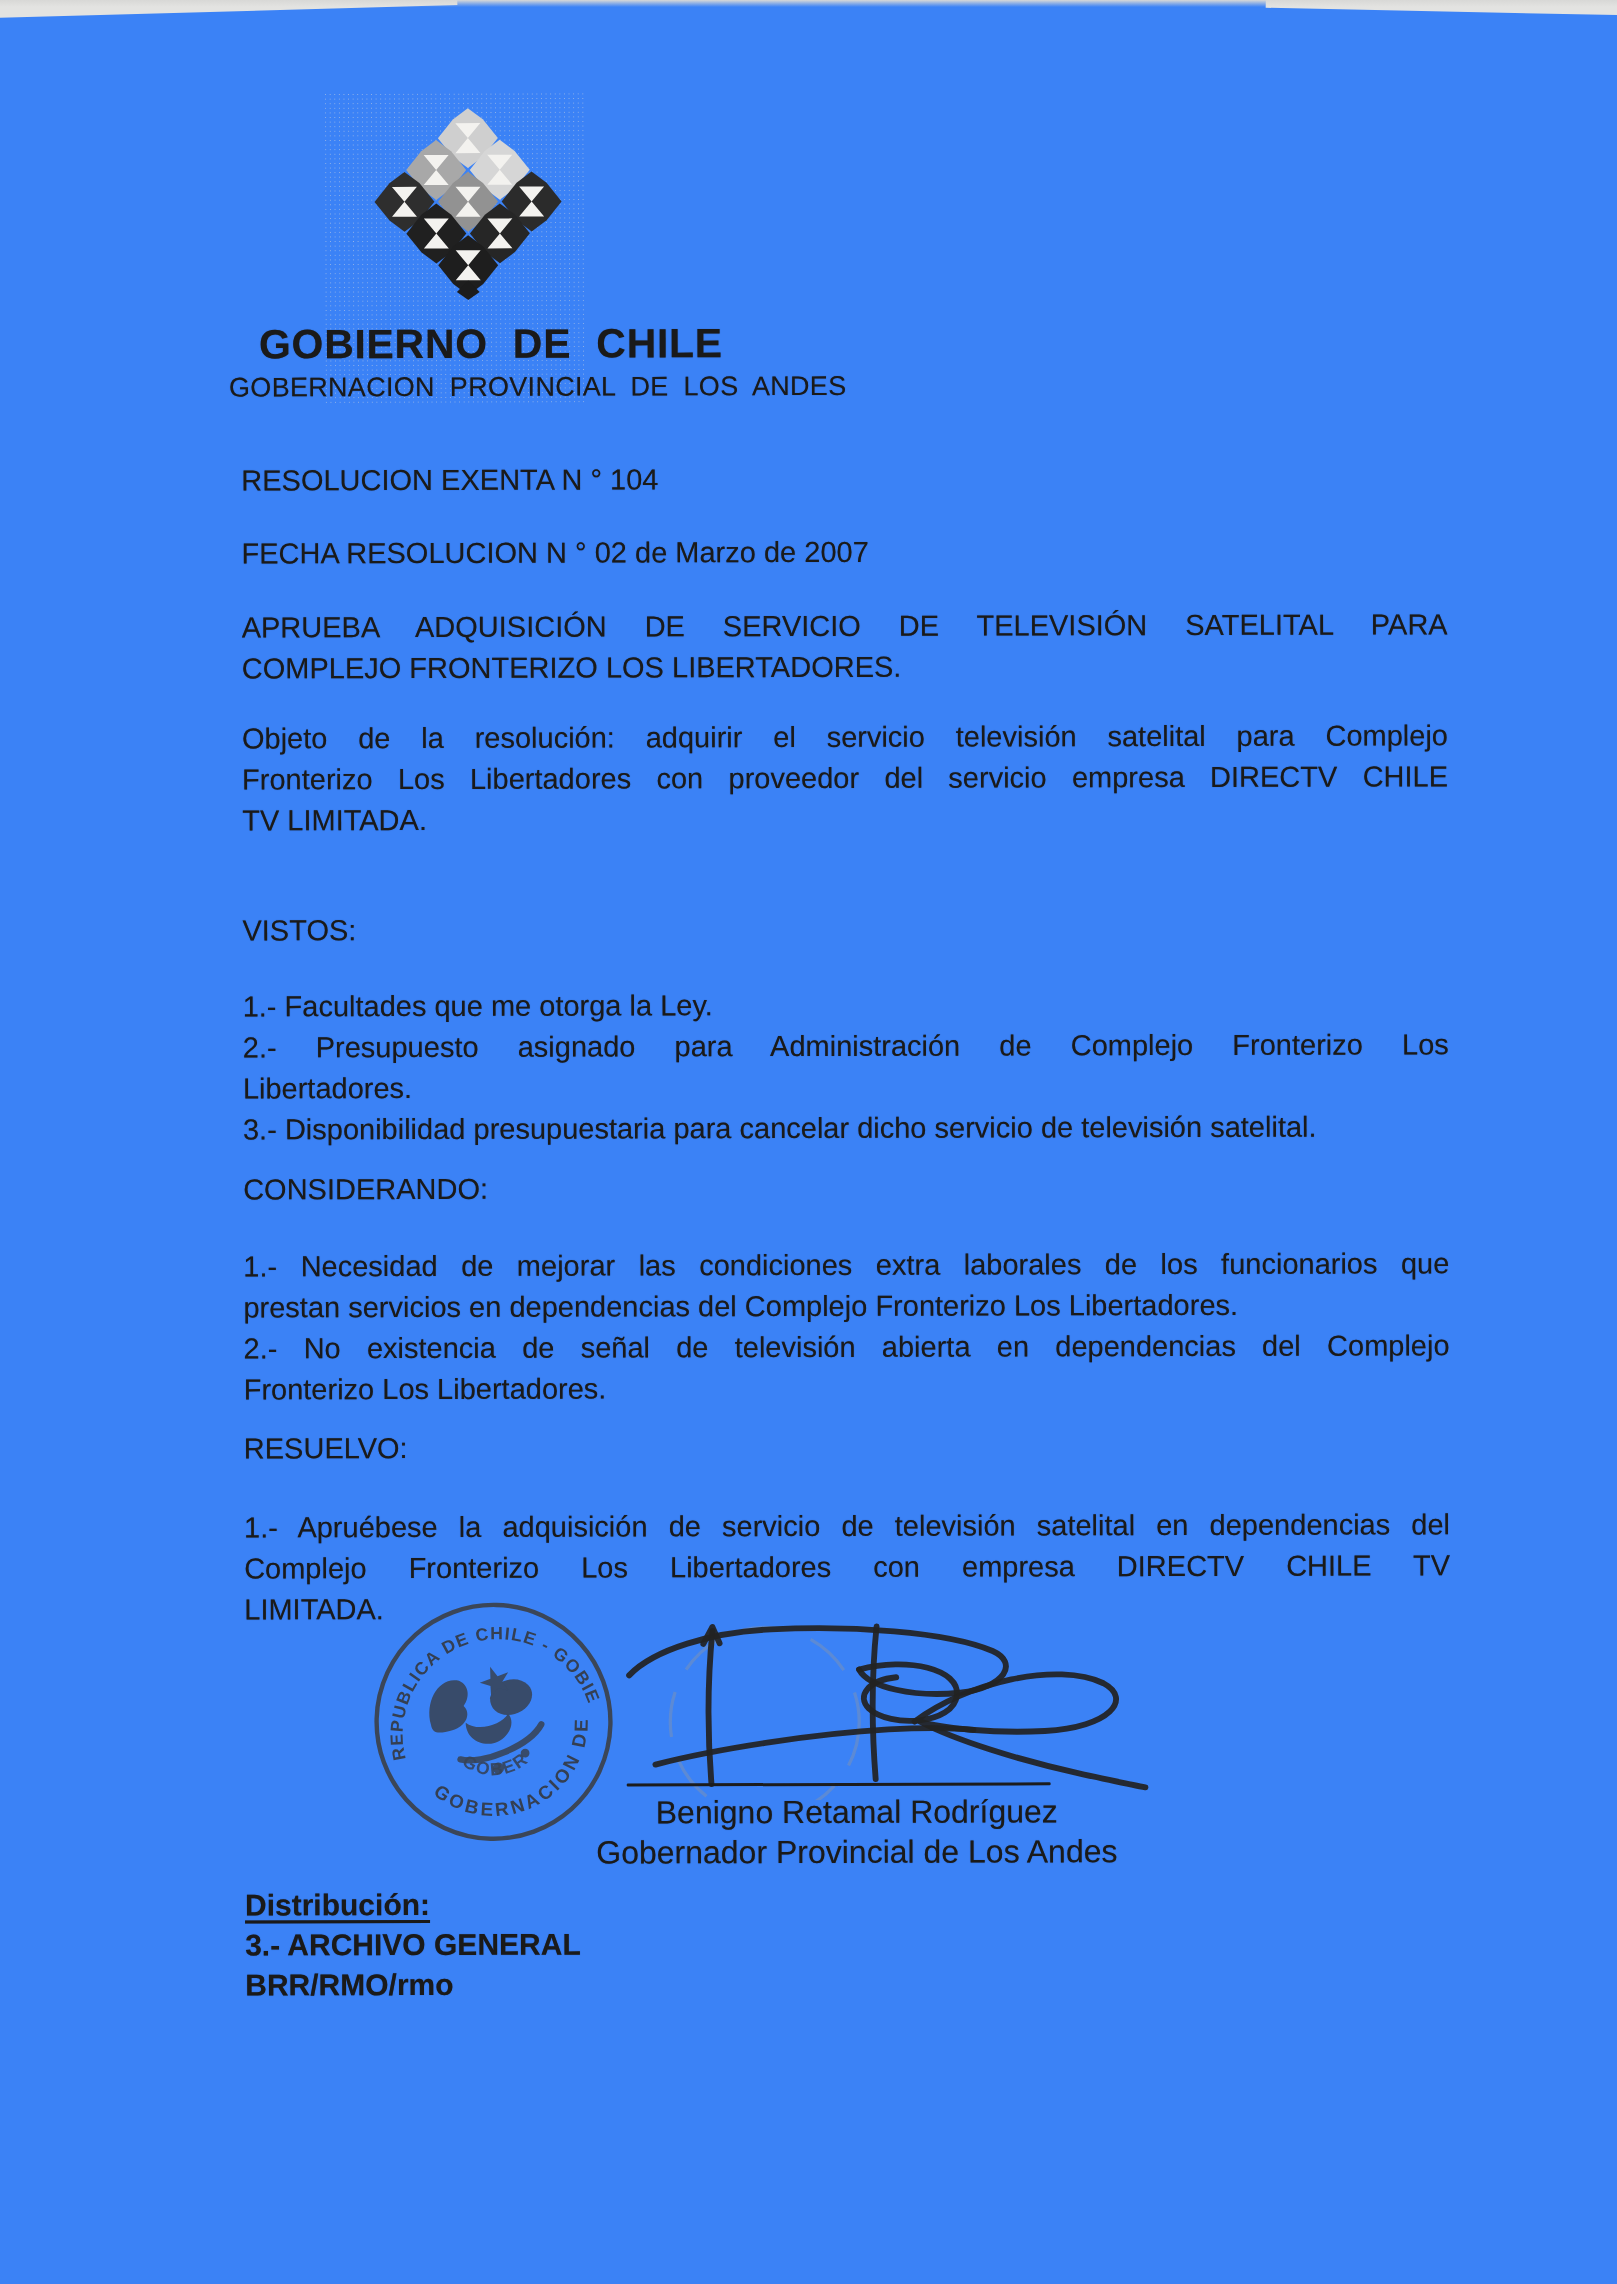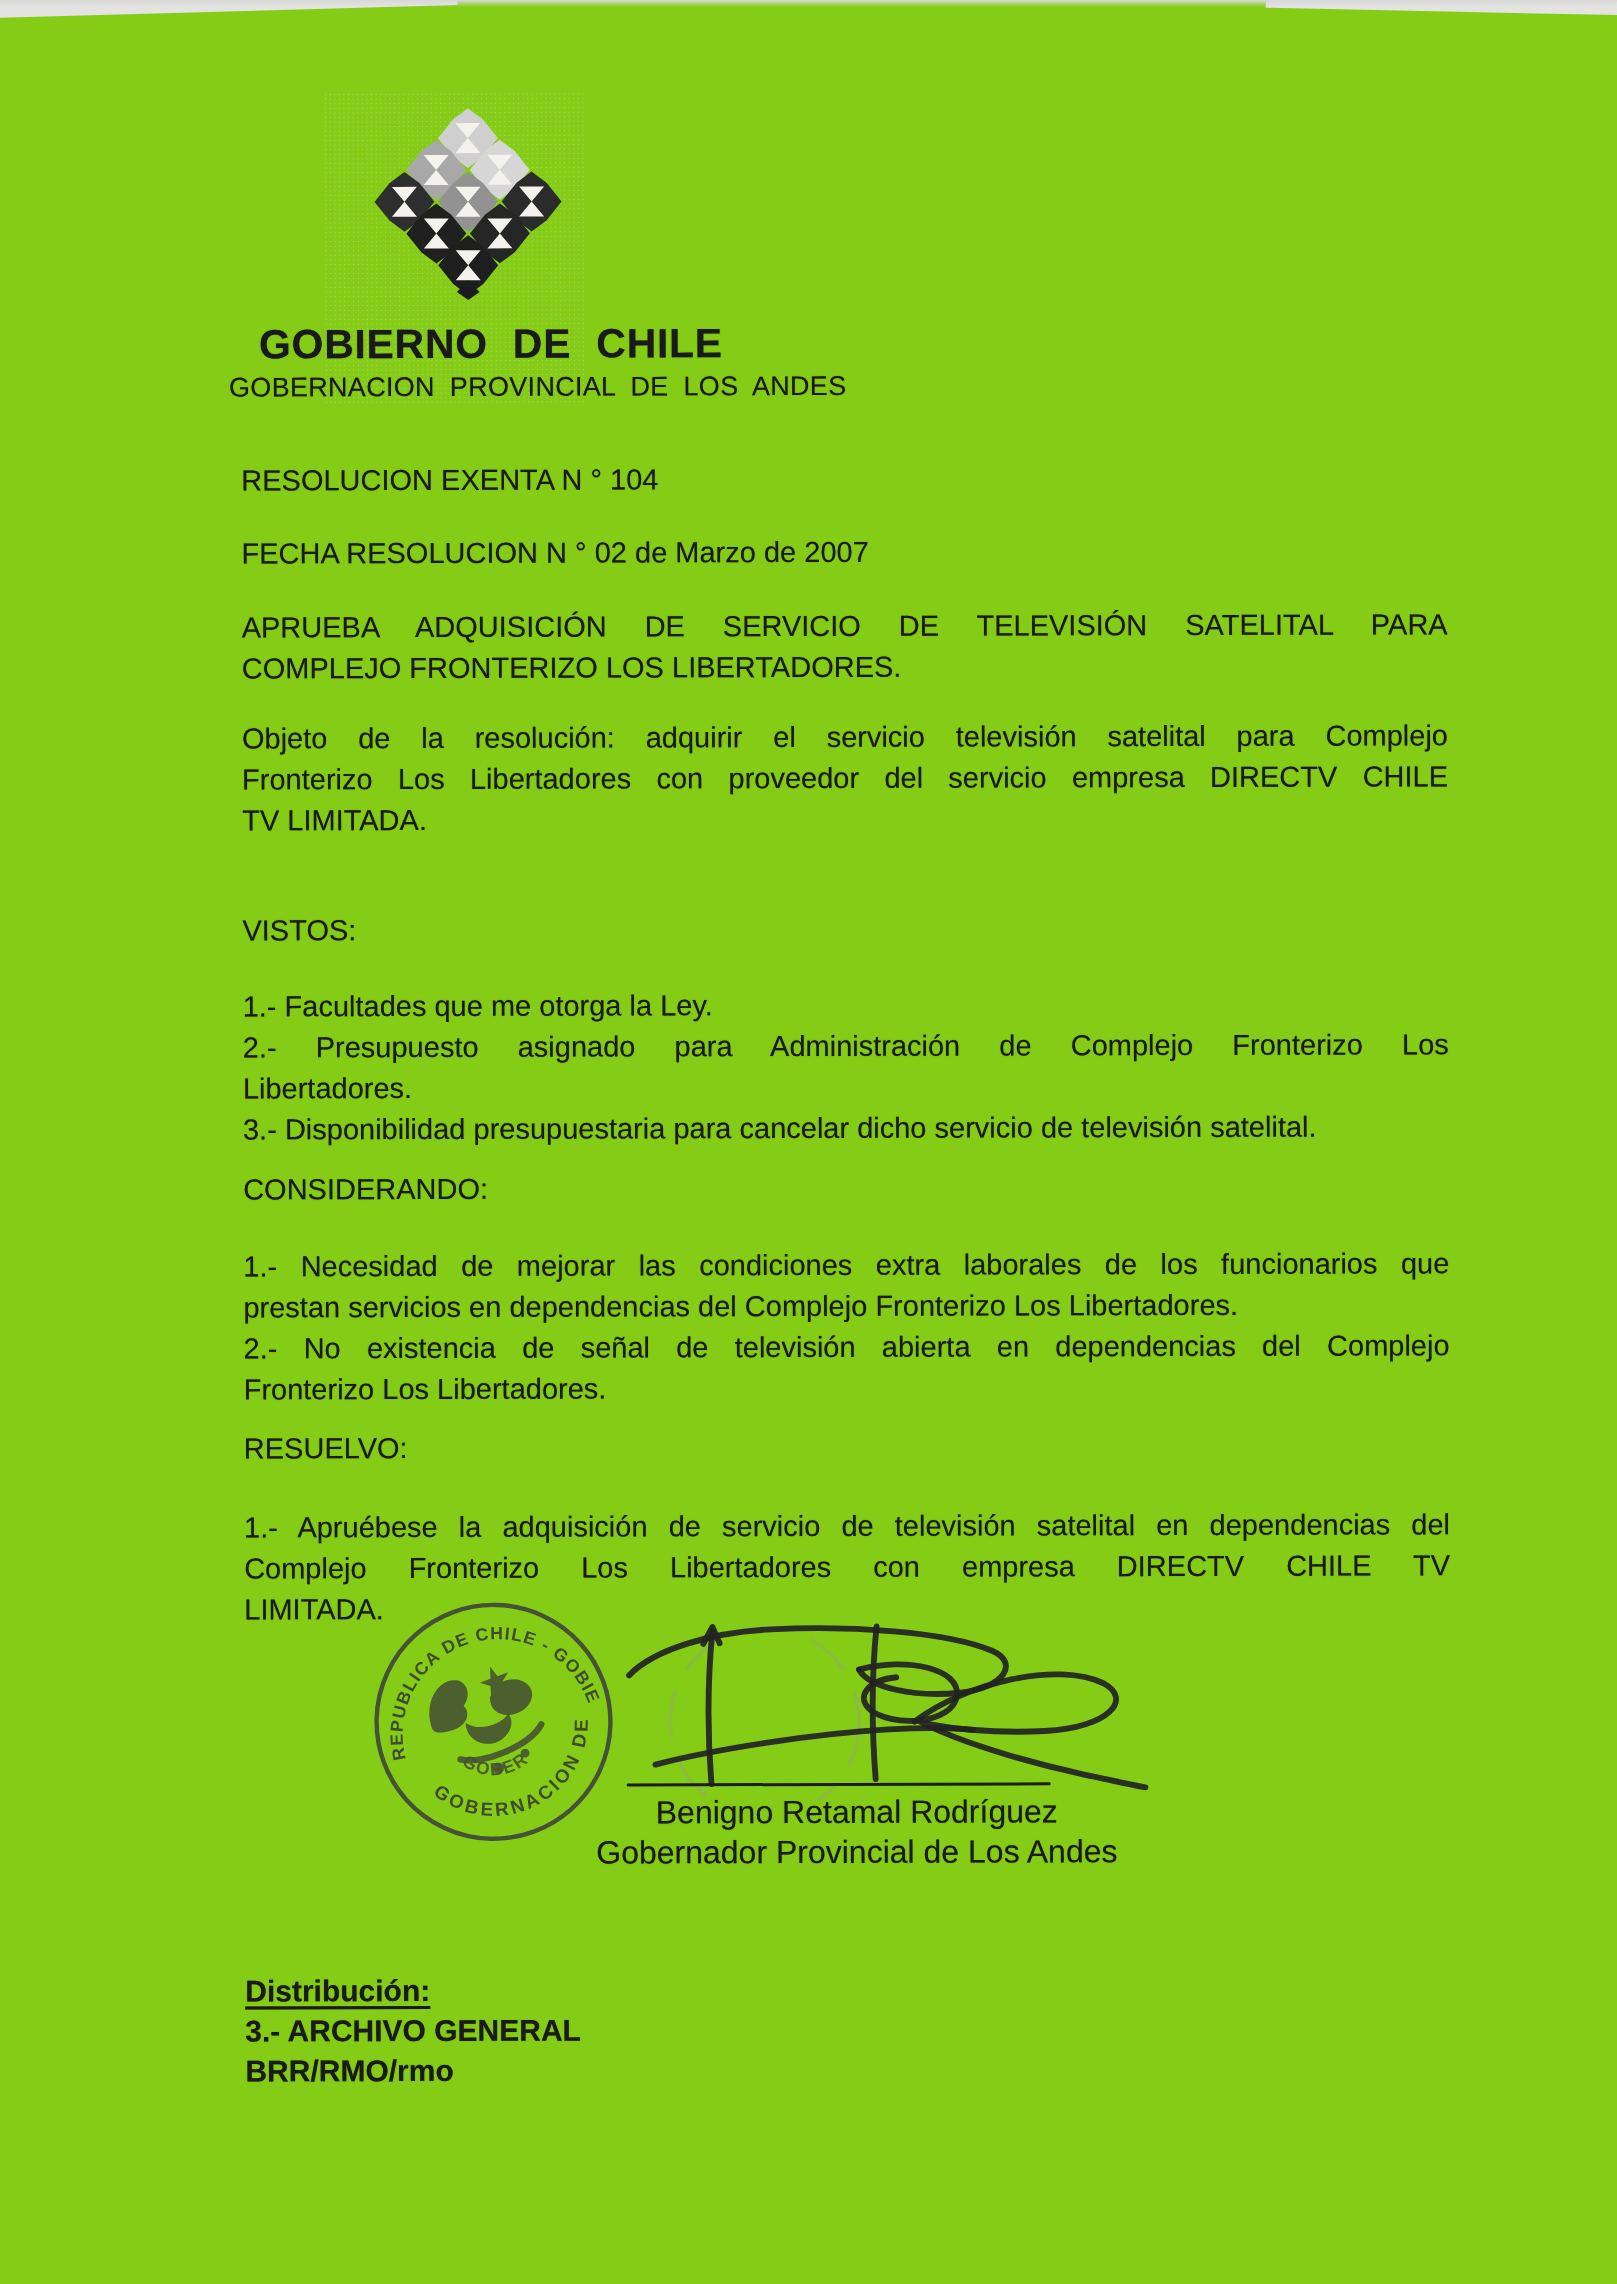--- a/index.html
+++ b/index.html
@@ -1,16 +1,16 @@
 <!DOCTYPE html>
 <html style="font-size:10.4px"><head>
 <meta charset="utf-8">
 <style>
   html,body{margin:0;padding:0;background:#e9e9e7;}
-  #page{position:relative;width:1618px;height:2284px;background:#84cc16;overflow:hidden;
+  #page{position:relative;width:1618px;height:2284px;background:#3b82f6;overflow:hidden;
         font-family:"Liberation Sans", sans-serif;color:#1a1a1a;}
   .tilt{position:absolute;inset:0;transform:rotate(-0.15deg);}
   
   .scan-top{position:absolute;top:0;left:0;right:0;height:6.5px;
             background:linear-gradient(to bottom,#d8d8d6,rgba(216,216,214,0));}
   .scan-corner{position:absolute;top:-22px;left:-39px;width:496px;height:34px;
                background:#e3e3e1;transform:rotate(-1.6deg);}
   .scan-corner.right{left:auto;right:-52px;width:404px;transform:rotate(1.2deg);}
   .halftone{position:absolute;left:326px;top:91px;width:261px;height:313px;
             background-image:radial-gradient(#dddddb 0.9px, rgba(0,0,0,0) 0.9px);
@@ -19,21 +19,21 @@
   .txt{text-shadow:0 0 0.8px rgba(26,26,26,.55);}
   .abs{position:absolute;}
   .org-title{left:261px;top:320px;font-size:41px;font-weight:bold;word-spacing:13px;letter-spacing:0.7px;}
   .org-sub{left:231px;top:371px;font-size:27px;word-spacing:7.2px;letter-spacing:0.3px;}
   .para{left:243px;width:1206px;}
   .line,.heading{font-size:29px;height:41px;line-height:41px;white-space:nowrap;}
   .line.j{white-space:normal;text-align:justify;text-align-last:justify;overflow:hidden;}
   .sig-line{left:625px;top:1783px;width:424px;height:3.3px;background:#1c1c1c;border-radius:1.3px;}
   .sig-name{left:568px;top:1795px;width:574px;text-align:center;font-size:32px;line-height:34px;}
   .sig-title{left:568px;top:1835px;width:574px;text-align:center;font-size:32px;line-height:34px;}
-  .footer{left:243px;top:1970px;font-weight:bold;}
+  .footer{left:243px;top:1884px;font-weight:bold;}
   .footer .fline{font-size:30px;height:40px;line-height:40px;white-space:nowrap;}
   .footer .u{text-decoration:underline;text-decoration-thickness:2.6px;text-underline-offset:4.6px;}
   
   .logo{left:367px;top:106px;width:207px;height:193px;}
   .logo .paper{fill:#f3f2ef;}
   
   .stamp{left:360px;top:1589px;width:264px;height:264px;opacity:.84;}
   .stamp-ring{fill:none;stroke:#3b3b3b;stroke-width:7;}
   .stamp-text{fill:#333333;font-family:"Liberation Sans",sans-serif;font-weight:bold;}
   .stamp-text.top{font-size:28px;letter-spacing:2px;}

